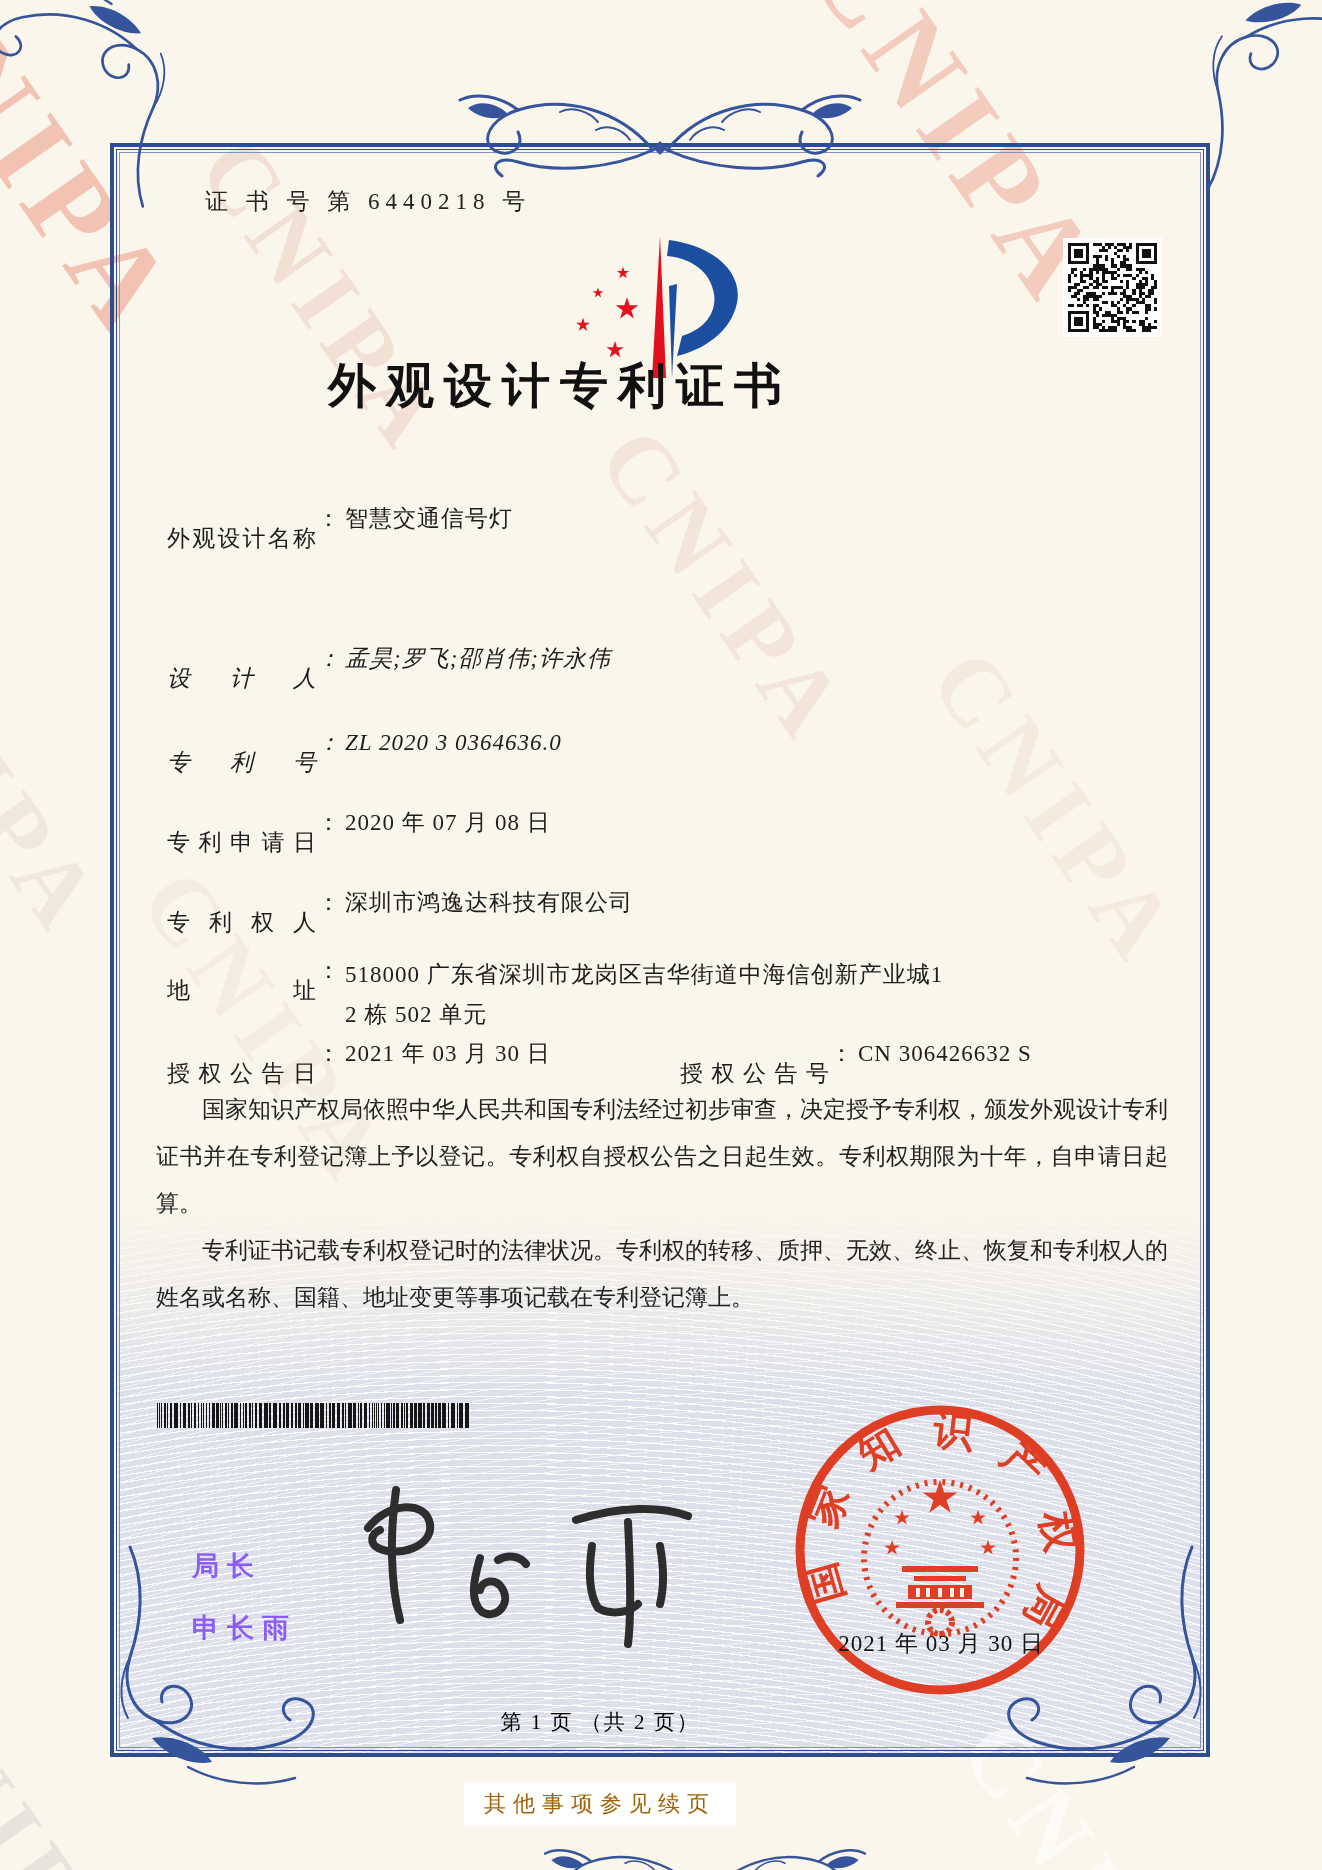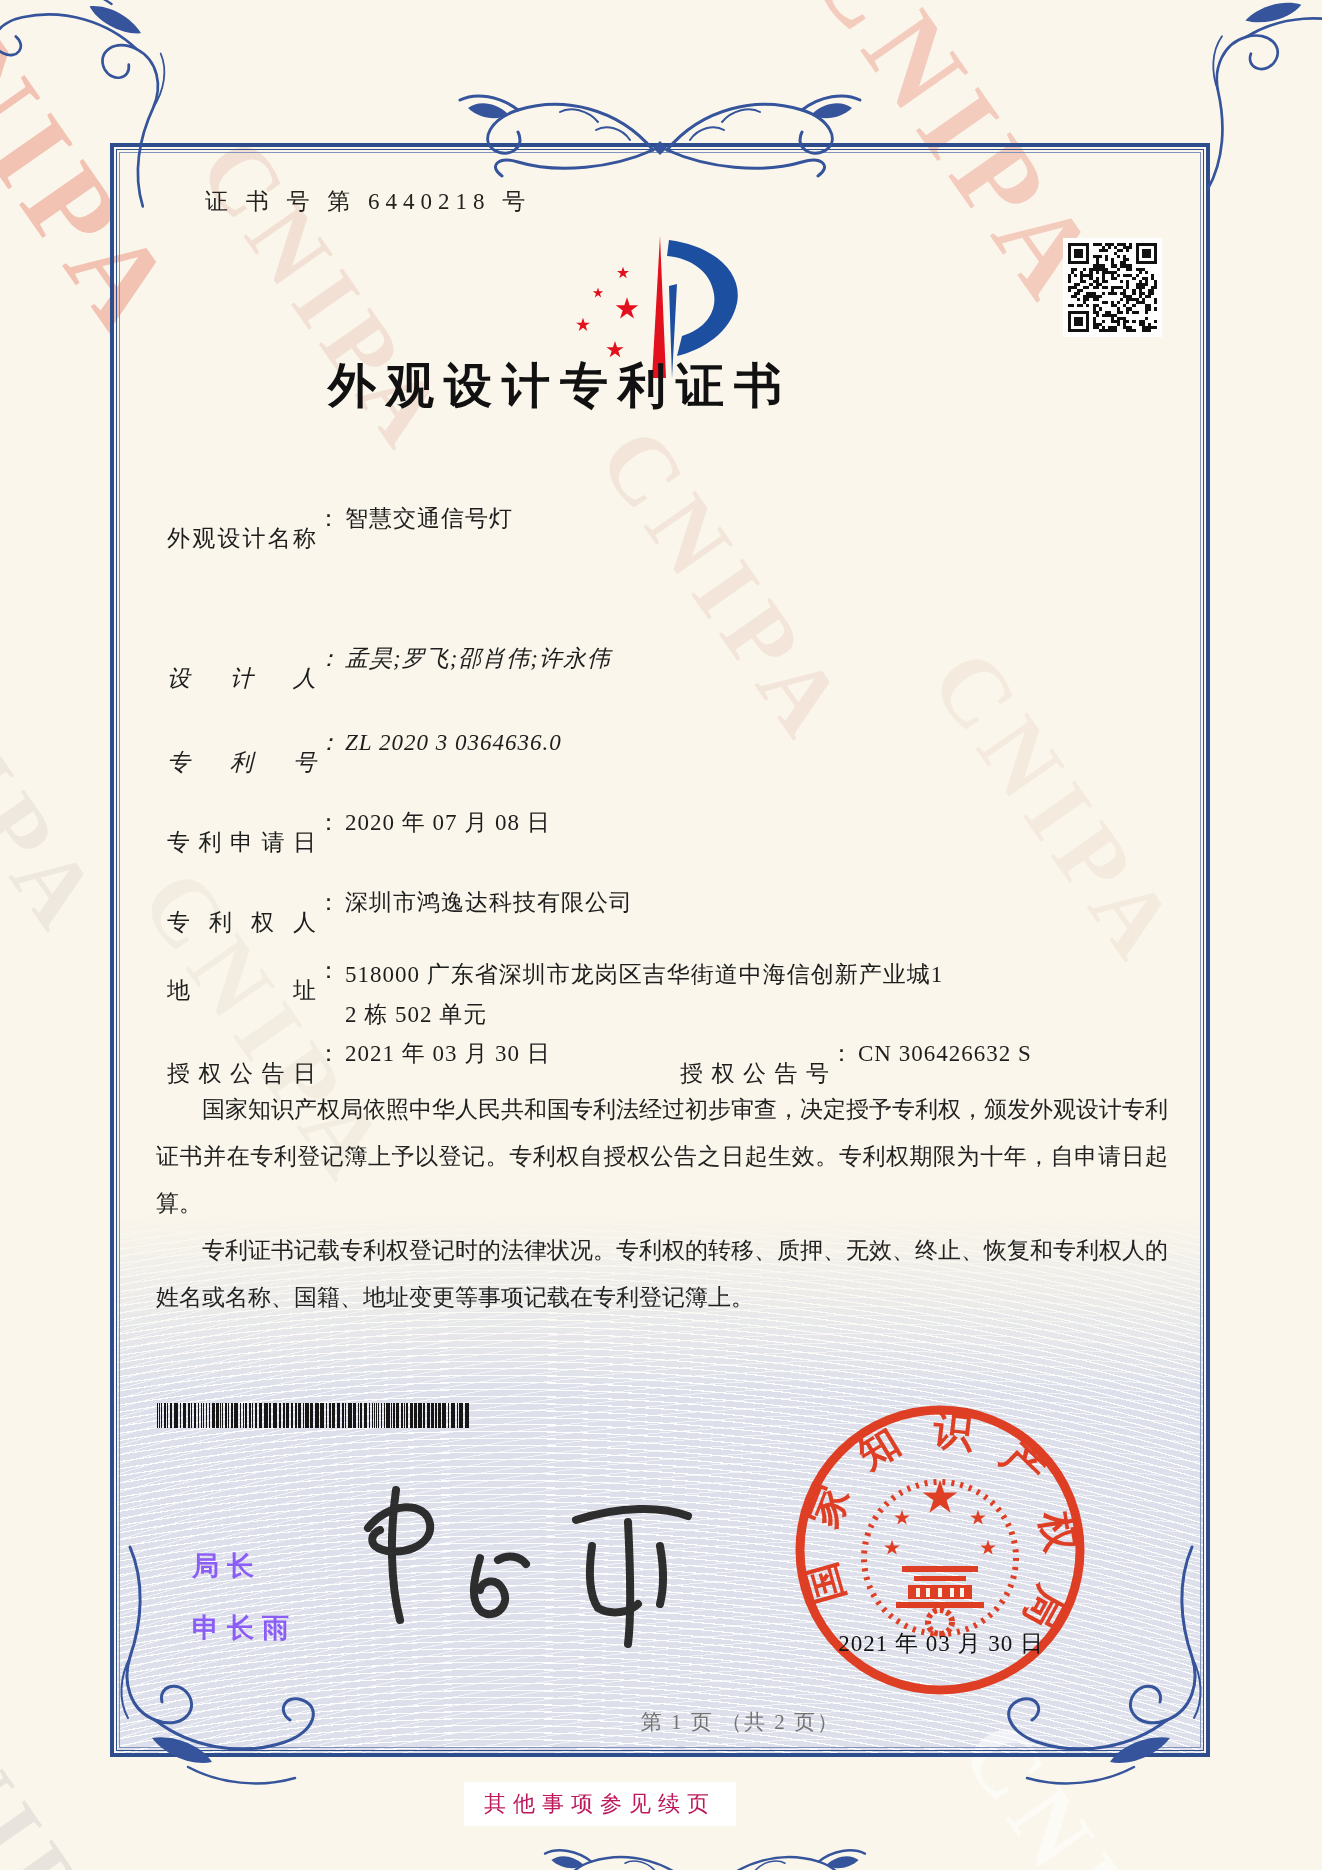--- a/index.html
+++ b/index.html
@@ -68,24 +68,24 @@
   
   .barcode{position:absolute;left:157px;top:1403px;z-index:4;}
   .sig-title,.sig-name{position:absolute;left:192px;z-index:4;
     font-family:"Liberation Sans","DejaVu Sans",sans-serif;font-weight:700;
     font-size:27px;letter-spacing:8px;color:#8b5cf6;}
   .sig-title{top:1548px;} .sig-name{top:1610px;}
   .signature{position:absolute;left:330px;top:1462px;z-index:4;}
   .seal{position:absolute;left:790px;top:1400px;z-index:5;opacity:.94;}
   .seal-date{position:absolute;left:810px;top:1628px;width:262px;z-index:6;text-align:center;
     font-size:23px;letter-spacing:1px;color:#141414;}
-  .footer-page{position:absolute;left:360px;top:1708px;width:480px;z-index:4;text-align:right;
-    font-size:21px;letter-spacing:2px;color:#737373;}
+  .footer-page{position:absolute;left:360px;top:1708px;width:480px;z-index:4;text-align:center;
+    font-size:21px;letter-spacing:2px;color:#000000;}
   .cont-note{position:absolute;left:600px;top:1782px;transform:translateX(-50%);z-index:4;
-    background:#ffffff;padding:7px 20px;font-size:22px;letter-spacing:7px;color:#be185d;white-space:nowrap;}
+    background:#ffffff;padding:7px 20px;font-size:22px;letter-spacing:7px;color:#a16207;white-space:nowrap;}
 </style>
 </head>
 <body>
 
 <div class="page">
 
   <div class="waves"></div>
 
   <div class="wm wm1">CNIPA</div>
   <div class="wm wm2">CNIPA</div>

